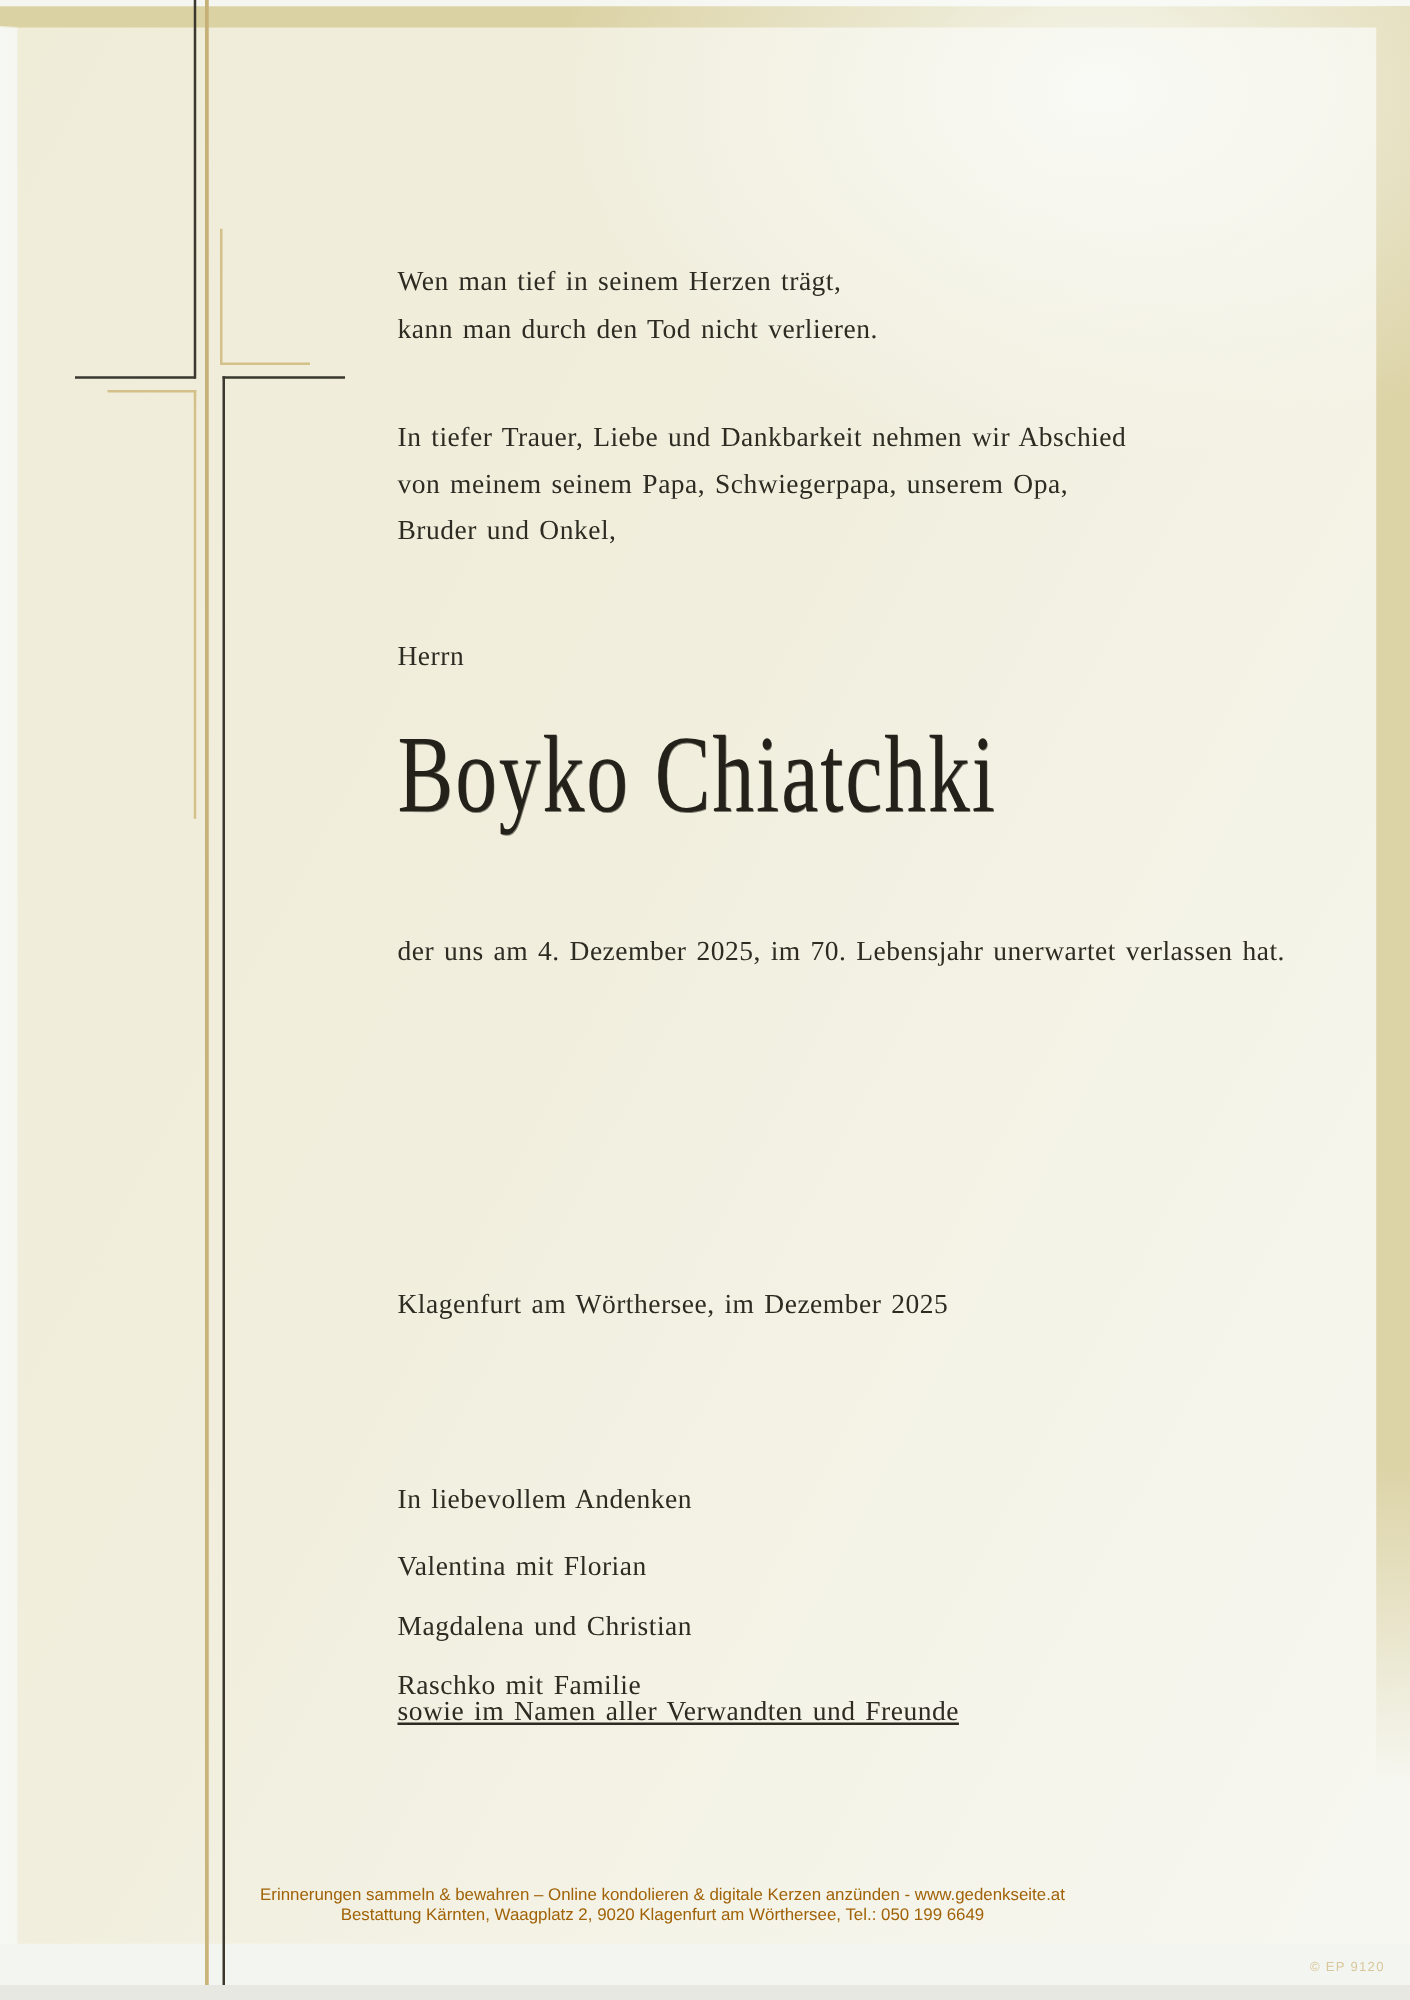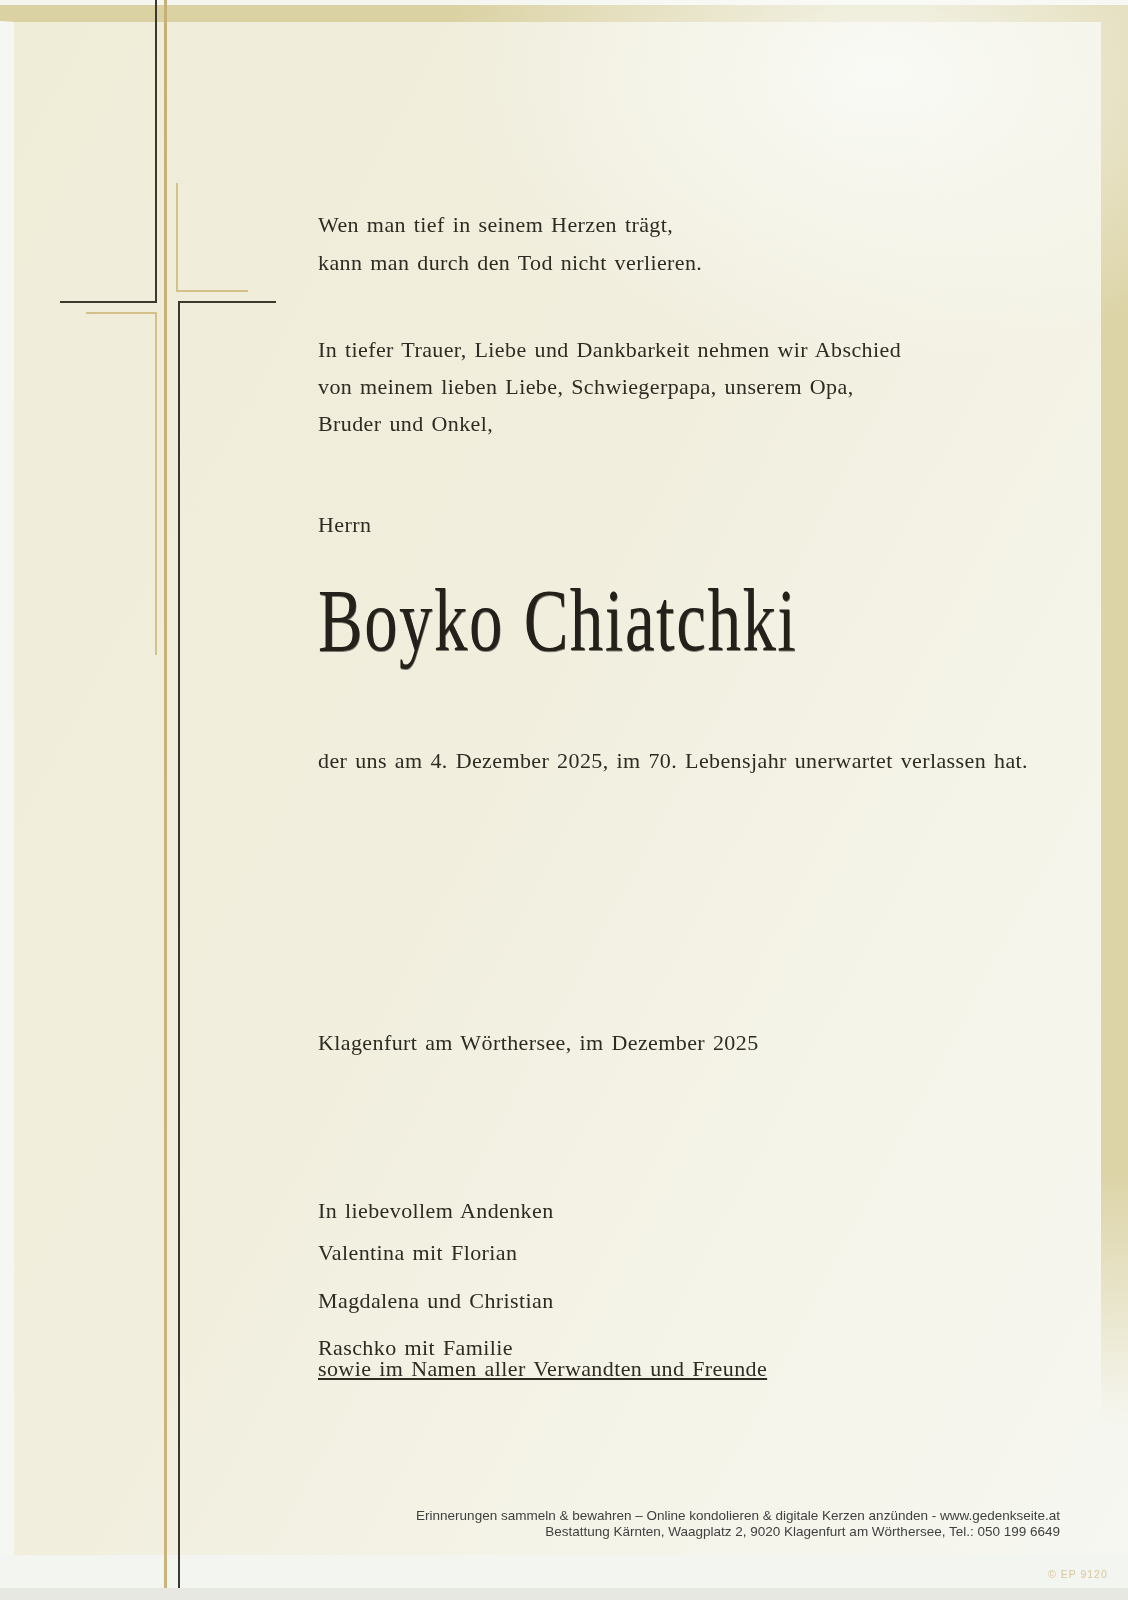--- a/index.html
+++ b/index.html
@@ -58,31 +58,31 @@
   .intro    { top: 331px; line-height: 37px; }
   .herrn    { top: 512px; }
   .name-block { top: 577px; font-size: 88px; line-height: 1; color: #23211a; }
   .name-block .squeeze {
     display: inline-block; transform: scaleX(0.76); transform-origin: 0 0;
     letter-spacing: 2px; text-shadow: 0.6px 0.6px 0 rgba(35,33,26,0.55);
   }
   .passing  { top: 748px; }
   .farewell { top: 858px; line-height: 37px; }
   .place    { top: 1030px; }
-  .memory   { top: 1186px; margin-top: 12px; }
+  .memory   { top: 1186px; }
   .mourner1 { top: 1240px; }
   .mourner2 { top: 1288px; }
   .mourner3 { top: 1335px; text-align: center; }
   .closing  { top: 1356px; text-decoration: underline; }
 
   .footer {
     position: absolute; left: 0; top: 1508px; width: 1060px;
-    text-align: right;
+    text-align: center;
     font-family: "Liberation Sans", sans-serif;
-    font-size: 13.5px; line-height: 15.5px; color: #404040;
+    font-size: 13.5px; line-height: 15.5px; color: #a16207;
   }
   .print-code {
     position: absolute; left: 1048px; top: 1568px;
     font-family: Liberation Sans, sans-serif;
     font-size: 10.5px; color: #d9c79c; letter-spacing: 1px; white-space: nowrap;
   }
 </style>
 </head>
 <body>
 
@@ -107,21 +107,21 @@
     <div class="line gold-light gold-bl-v"></div>
   </div>
 
   <div class="txt quote">
     <div>Wen man tief in seinem Herzen trägt,</div>
     <div>kann man durch den Tod nicht verlieren.</div>
   </div>
 
   <div class="txt intro">
     <div>In tiefer Trauer, Liebe und Dankbarkeit nehmen wir Abschied</div>
-    <div>von meinem lieben Liebe, Schwiegerpapa, unserem Opa,</div>
+    <div>von meinem seinem Papa, Schwiegerpapa, unserem Opa,</div>
     <div>Bruder und Onkel,</div>
   </div>
 
   <div class="txt herrn">Herrn</div>
 
   <div class="txt name-block">
     <span class="squeeze">Boyko Chiatchki</span>
   </div>
 
   <div class="txt passing">der uns am 4. Dezember 2025, im 70. Lebensjahr unerwartet verlassen hat.</div>

